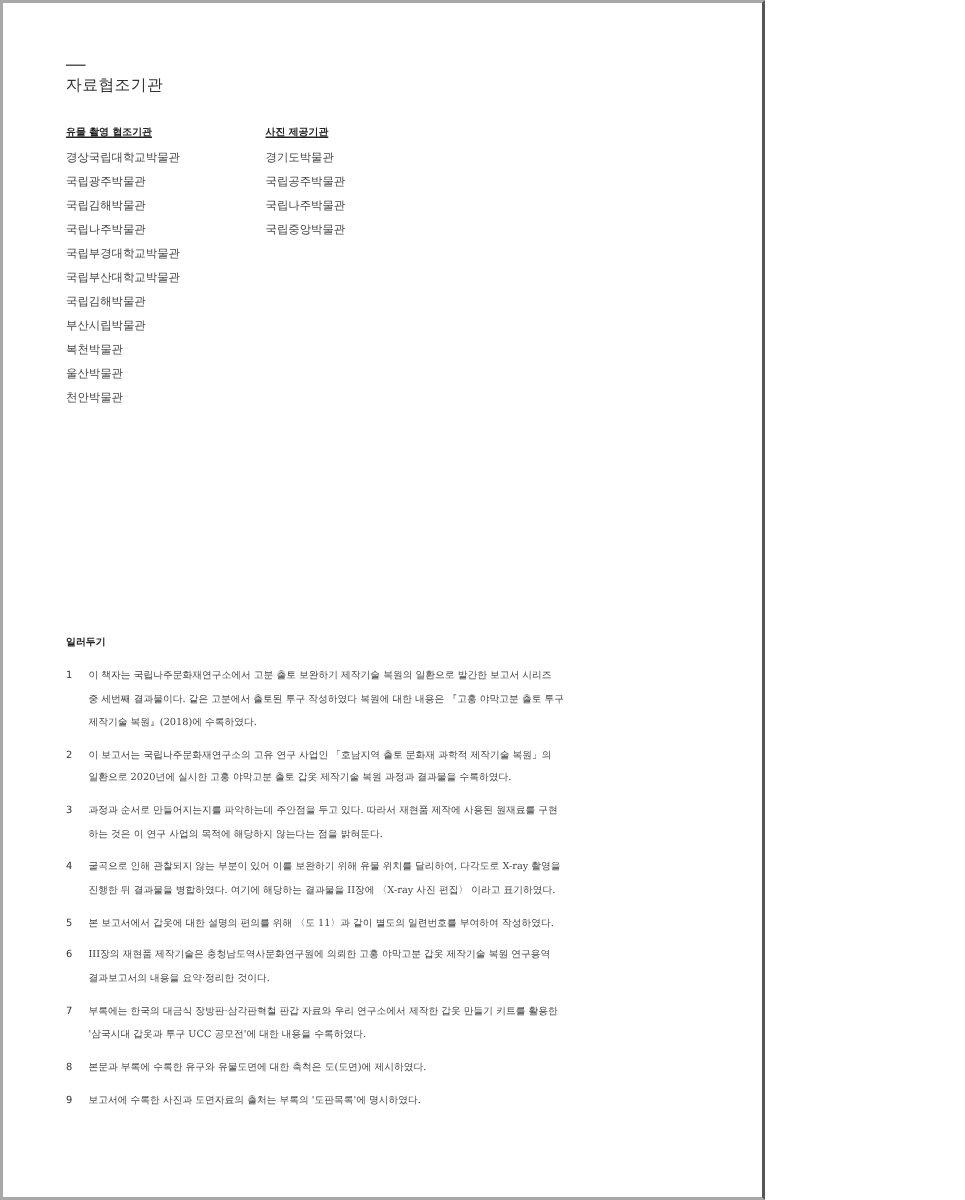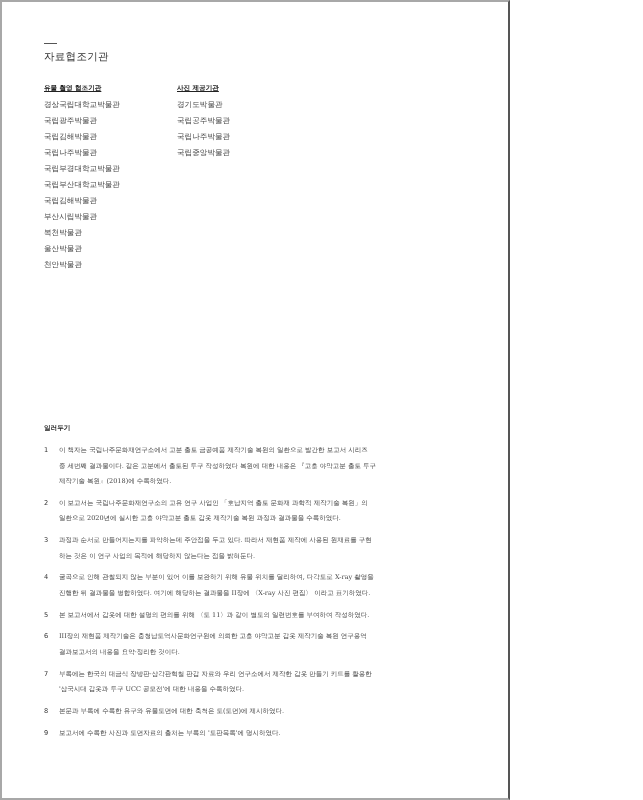--- a/index.html
+++ b/index.html
@@ -90,21 +90,21 @@
     <div class="col-item">국립나주박물관</div>
     <div class="col-item">국립중앙박물관</div>
   </div>
 
   <div class="notes-head">일러두기</div>
 
   <div class="notes">
     <div class="note">
       <div class="note-num">1</div>
       <div class="note-body">
-        <div class="note-line">이 책자는 국립나주문화재연구소에서 고분 출토 금공예품 제작기술 복원의 일환으로 발간한 보고서 시리즈</div>
+        <div class="note-line">이 책자는 국립나주문화재연구소에서 고분 출토 보완하기 제작기술 복원의 일환으로 발간한 보고서 시리즈</div>
         <div class="note-line">중 세번째 결과물이다. 같은 고분에서 출토된 투구 작성하였다 복원에 대한 내용은 『고흥 야막고분 출토 투구</div>
         <div class="note-line">제작기술 복원』(2018)에 수록하였다.</div>
       </div>
     </div>
     <div class="note">
       <div class="note-num">2</div>
       <div class="note-body">
         <div class="note-line">이 보고서는 국립나주문화재연구소의 고유 연구 사업인 「호남지역 출토 문화재 과학적 제작기술 복원」의</div>
         <div class="note-line">일환으로 2020년에 실시한 고흥 야막고분 출토 갑옷 제작기술 복원 과정과 결과물을 수록하였다.</div>
       </div>

